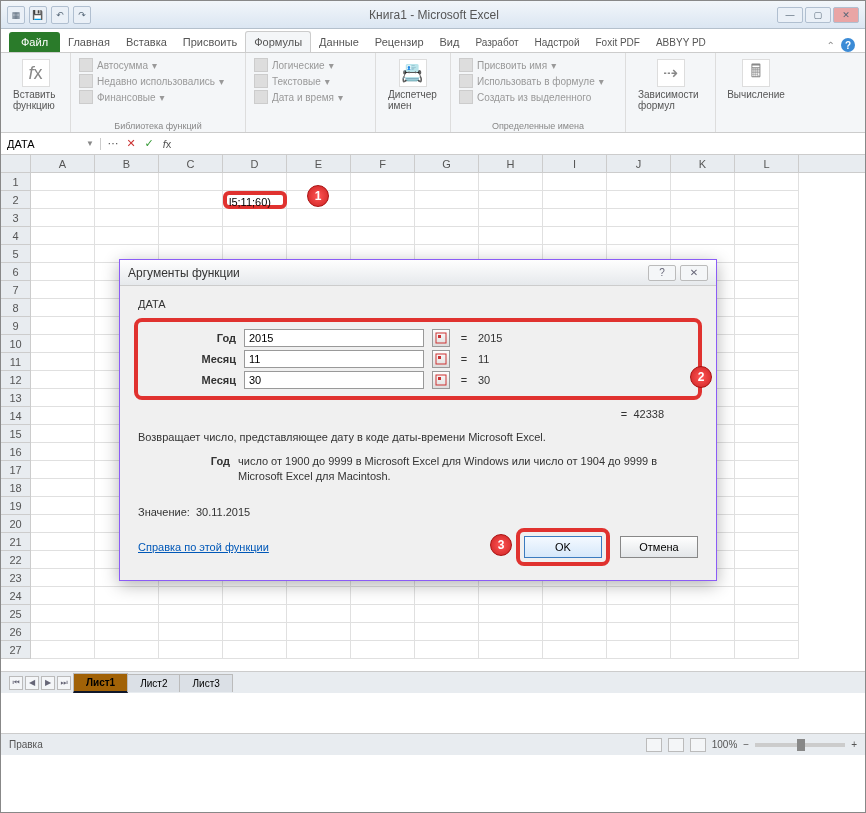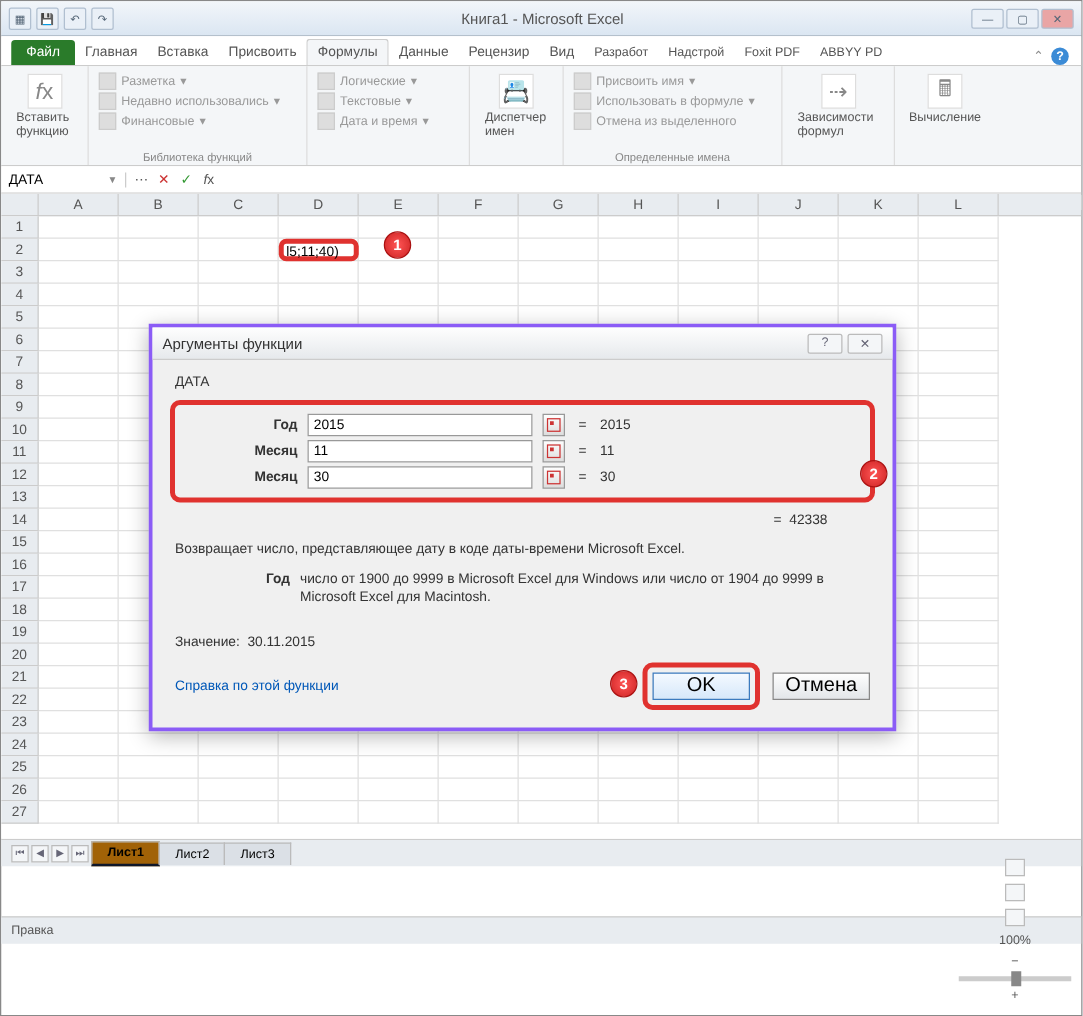--- a/index.html
+++ b/index.html
@@ -47,21 +47,21 @@
 .row-headers { width:30px; }
 .row-h { height:18px; border-bottom:1px solid #ccc; border-right:1px solid #ccc; background:#e8ecf0; text-align:center; font-size:11px; color:#555; line-height:18px;}
 .cells { position:relative; flex:1;}
 .cell-row { display:flex; height:18px;}
 .cell { width:64px; height:18px; border-right:1px solid #e0e0e0; border-bottom:1px solid #e0e0e0; font-size:11px; padding:0 2px; line-height:18px;}
 
 .active-cell-hl { position:absolute; left:192px; top:18px; width:64px; height:18px; border:4px solid #e0322f; border-radius:6px; pointer-events:none; z-index:5; padding:0 2px; font-size:11px; line-height:14px; background:#fff;}
 .badge { position:absolute; width:22px; height:22px; border-radius:50%; background:radial-gradient(#f55,#c22); color:#fff; font-size:12px; font-weight:bold; display:flex; align-items:center; justify-content:center; border:1px solid #a11; z-index:10;}
 .badge.b1{left:276px;top:12px;}
 
-.dialog { position:absolute; left:88px; top:86px; width:598px; background:#f0f0f0; border:3px solid #8b5cf6; box-shadow:0 4px 16px rgba(0,0,0,.3); z-index:20;}
+.dialog { position:absolute; left:88px; top:86px; width:598px; background:#f0f0f0; border:1px solid #8b5cf6; box-shadow:0 4px 16px rgba(0,0,0,.3); z-index:20;}
 .dialog-titlebar { height:26px; background:linear-gradient(#fefefe,#e6e9ec); border-bottom:1px solid #ccc; display:flex; align-items:center; padding:0 8px; font-size:12px; color:#333;}
 .dialog-titlebar .dlg-btns{margin-left:auto;display:flex;gap:4px;}
 .dlg-btn{width:28px;height:16px;border:1px solid #bbb;border-radius:2px;background:#f4f6f8;display:flex;align-items:center;justify-content:center;font-size:10px;color:#667;}
 .dialog-body{padding:10px 14px 12px;font-size:11px;color:#333;}
 .func-name{font-size:11px;padding:2px 0 8px 4px;}
 
 .args-box{border:4px solid #e0322f;border-radius:8px;padding:4px 8px;margin-bottom:6px;position:relative;}
 .arg-row{display:flex;align-items:center;gap:8px;margin:3px 0;}
 .arg-label{width:90px;text-align:right;font-weight:bold;}
 .arg-input{width:180px;height:18px;border:1px solid #999;background:#fff;padding:0 4px;font-size:11px;}
@@ -70,34 +70,34 @@
 .arg-eq{width:12px;text-align:center;}
 .arg-result{color:#333;}
 .badge.b2{right:-14px;top:44px;}
 
 .result-row{text-align:right;padding:2px 38px 8px 0;}
 .desc{padding:2px 4px 10px 4px;line-height:1.3;}
 .arg-desc{display:flex;padding:0 4px 18px 4px;line-height:1.35;}
 .arg-desc b{width:100px;text-align:right;padding-right:8px;flex-shrink:0;}
 .value-row{padding:4px 4px;}
 .dlg-bottom{display:flex;align-items:center;padding:6px 4px 2px;}
-.help-link{color:#0058b8;cursor:pointer;}
+.help-link{color:#0058b8;text-decoration:underline;cursor:pointer;}
 .dlg-buttons{margin-left:auto;display:flex;gap:10px;align-items:center;}
-.btn{width:78px;height:22px;border:1px solid #888;background:linear-gradient(#fefefe,#e3e6e9);font-size:16px;cursor:pointer;}
+.btn{width:78px;height:22px;border:1px solid #888;background:linear-gradient(#fefefe,#e3e6e9);font-size:11px;cursor:pointer;}
 .ok-hl{border:4px solid #e0322f;border-radius:8px;padding:4px;position:relative;}
 .btn.ok{border:1px solid #3b7bbf;background:linear-gradient(#f4f9ff,#d6e8fa);}
 .badge.b3{left:-30px;top:2px;}
 
 .sheet-tabs{height:22px;background:#e8ecf0;border-top:1px solid #ccc;display:flex;align-items:center;padding-left:8px;font-size:10px;}
 .stab-nav{width:14px;height:14px;border:1px solid #bbb;margin-right:2px;display:flex;align-items:center;justify-content:center;font-size:8px;color:#667;background:#f4f6f8;}
 .stab{padding:3px 12px;border:1px solid #bbb;border-bottom:none;background:#fff;margin-right:-1px;cursor:pointer;}
 .stab.active{background:#a16207;font-weight:bold;border-bottom:2px solid #0f172a;}
 .stab.inactive{background:#dbe0e6;}
 .status-bar{height:22px;background:#e8ecf0;border-top:1px solid #ccc;display:flex;align-items:center;padding:0 8px;font-size:10px;color:#555;margin-top:40px;}
-.status-bar .right{margin-left:auto;display:flex;gap:6px;align-items:center;flex-direction:column;}
+.status-bar .right{margin-left:auto;display:flex;gap:6px;align-items:center;}
 .zoom-track{width:90px;height:4px;background:#ccc;position:relative;}
 .zoom-thumb{width:8px;height:12px;background:#888;position:absolute;left:42px;top:-4px;}
 .viewbtn{width:16px;height:14px;border:1px solid #bbb;background:#f4f6f8;}
 </style>
 </head>
 <body>
 
 <div class="window">
 
   <div class="titlebar">
@@ -135,42 +135,42 @@
   </div>
 
   <div class="ribbon">
     <div class="rgroup" style="width:70px">
       <div class="rbtn-big">
         <div class="icon"><i>f</i>x</div>
         <span>Вставить функцию</span>
       </div>
     </div>
     <div class="rgroup" style="width:175px">
-      <div class="rbtn-row"><span class="icon"></span><span>Разметка</span> ▾</div>
+      <div class="rbtn-row"><span class="icon"></span><span>Автосумма</span> ▾</div>
       <div class="rbtn-row"><span class="icon"></span><span>Недавно использовались</span> ▾</div>
       <div class="rbtn-row"><span class="icon"></span><span>Финансовые</span> ▾</div>
       <div class="rgroup-label">Библиотека функций</div>
     </div>
     <div class="rgroup" style="width:130px">
       <div class="rbtn-row"><span class="icon"></span><span>Логические</span> ▾</div>
       <div class="rbtn-row"><span class="icon"></span><span>Текстовые</span> ▾</div>
       <div class="rbtn-row"><span class="icon"></span><span>Дата и время</span> ▾</div>
     </div>
     <div class="rgroup" style="width:75px">
       <div class="rbtn-big">
         <div class="icon">📇</div>
         <span>Диспетчер имен</span>
       </div>
     </div>
     <div class="rgroup" style="width:175px">
       <div class="rbtn-row"><span class="icon"></span><span>Присвоить имя</span> ▾</div>
       <div class="rbtn-row"><span class="icon"></span><span>Использовать в формуле</span> ▾</div>
       <div class="rbtn-row">
           <span class="icon"></span>
-          <span>Отмена из выделенного</span>
+          <span>Создать из выделенного</span>
         </div>
       <div class="rgroup-label">Определенные имена</div>
     </div>
     <div class="rgroup" style="width:90px">
       <div class="rbtn-big">
         <div class="icon">⇢</div>
         <span>Зависимости формул</span>
       </div>
     </div>
     <div class="rgroup" style="width:80px;border-right:none">
@@ -235,21 +235,21 @@
           <div class="row-h">20</div>
           <div class="row-h">21</div>
           <div class="row-h">22</div>
           <div class="row-h">23</div>
           <div class="row-h">24</div>
           <div class="row-h">25</div>
           <div class="row-h">26</div>
           <div class="row-h">27</div>
         </div>
       <div class="cells" id="cells">
-        <div class="active-cell-hl">l5;11;40)</div>
+        <div class="active-cell-hl">l5;11;60)</div>
         <div class="badge b1">1</div>
 
         <div class="dialog">
           <div class="dialog-titlebar">
             <span>Аргументы функции</span>
             <div class="dlg-btns">
               <div class="dlg-btn">?</div>
               <div class="dlg-btn">✕</div>
             </div>
           </div>

